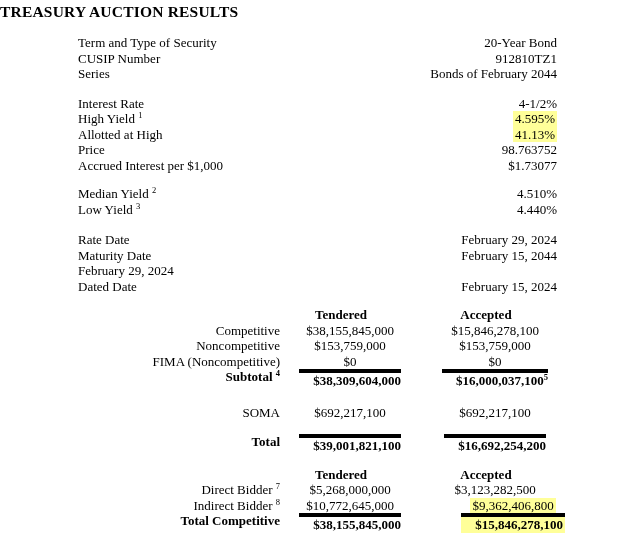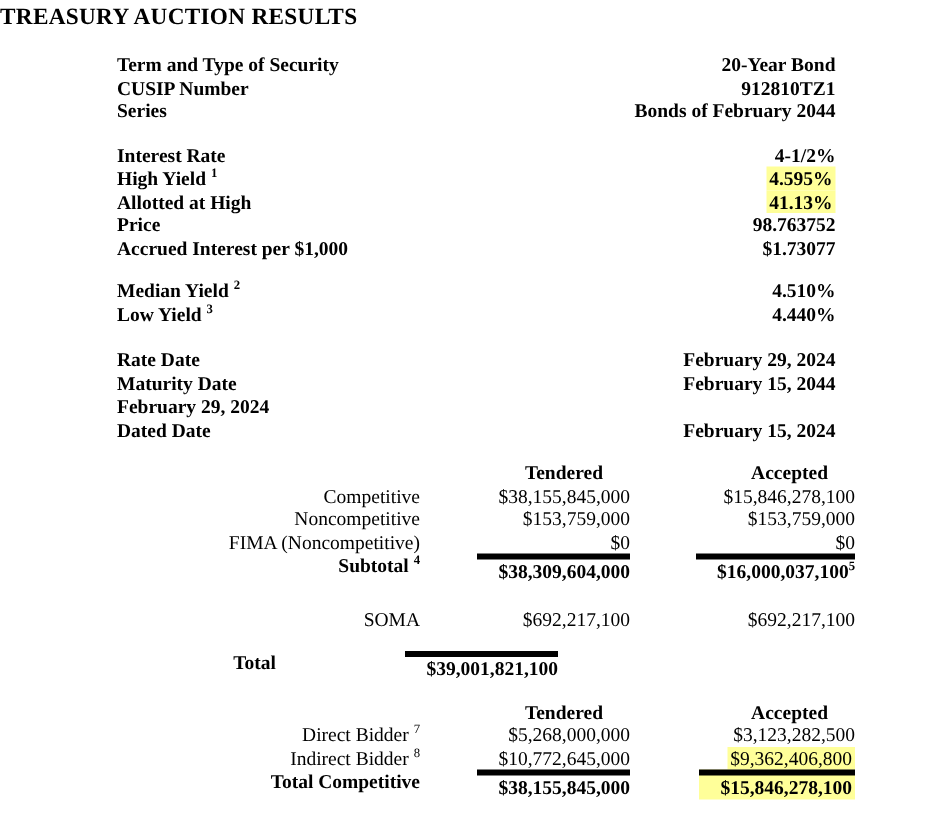--- a/index.html
+++ b/index.html
@@ -8,32 +8,32 @@
     width:618px; height:546px;
     background:#ffffff; color:#000000;
     font-family:"Liberation Serif", serif;
     font-size:13px; overflow:hidden;
   }
   .title {
     text-align:left; font-weight:bold;
     font-size:15.5px; letter-spacing:0.2px;
     margin-top:3px; line-height:18px;
   }
-  .kv-section { margin:14px 61px 0 78px;font-weight:bold; }
+  .kv-section { margin:14px 61px 0 78px; }
   .kv-section.tight { margin-top:13px; }
   .kv-row { display:flex; justify-content:space-between; line-height:15.5px; }
   .tbl-row {
     display:grid; grid-template-columns:1fr 140px 150px;
     margin:0 48px 0 30px; line-height:15.5px;
   }
   .c1 { text-align:right; }
-  .c2, .c3 { text-align:right; }
+  .c2, .c3 { text-align:center; }
   .hdr .c2, .hdr .c3 { font-weight:bold; padding-right:18px; }
   .mt13 { margin-top:13px; }
-  .mt14 { margin-top:14px;gap:48px; }
+  .mt14 { margin-top:14px; }
   .mt15 { margin-top:15px; }
   .mt16 { margin-top:16px; }
   .bold { font-weight:bold; }
   .hl { background:var(--hl, #ffff99); padding:0 2px;margin-left:36px; }
   .rule-above { display:inline-block; border-top:4px solid #000000; padding-left:14px; }
   sup { font-size:8.5px; line-height:0; vertical-align:super; }
 </style>
 </head>
 <body>
 
@@ -133,20 +133,21 @@
     <span class="c3"><span class="rule-above"><span>$16,000,037,100</span><sup>5</sup></span></span>
   </div>
   <div class="tbl-row mt16">
     <span class="c1">SOMA</span>
     <span class="c2">$692,217,100</span>
     <span class="c3">$692,217,100</span>
   </div>
   <div class="tbl-row bold mt14">
     <span class="c1">Total</span>
     <span class="c2"><span class="rule-above">$39,001,821,100</span></span>
+    <span class="c3"><span class="rule-above">$16,692,254,200</span></span>
   </div>
 </div>
 
 <div>
   <div class="tbl-row hdr mt13">
     <span class="c1"></span>
     <span class="c2">Tendered</span>
     <span class="c3">Accepted</span>
   </div>
   <div class="tbl-row">

